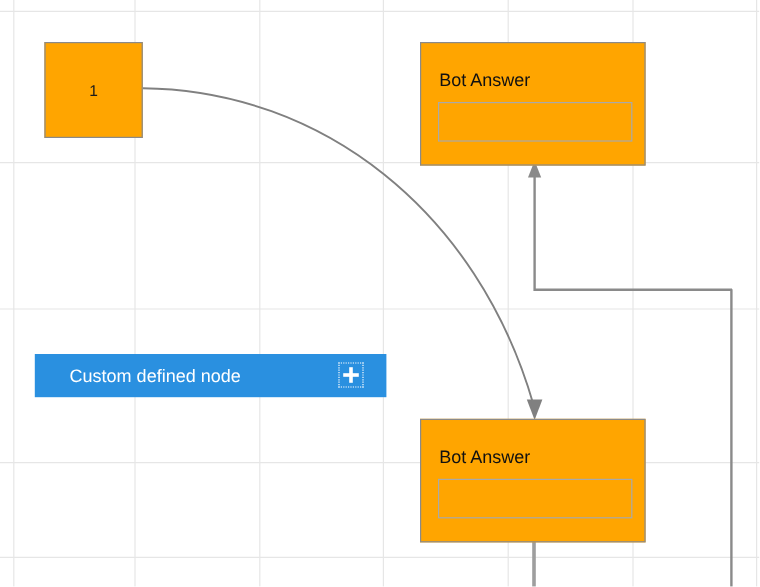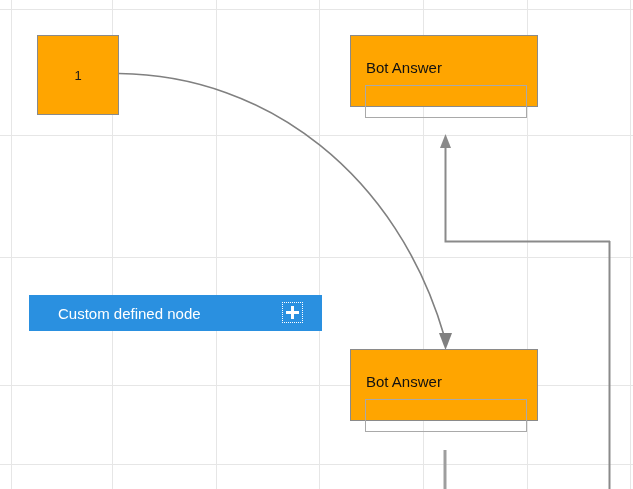--- a/index.html
+++ b/index.html
@@ -50,21 +50,21 @@
     align-items: center;
     justify-content: center;
   }
   .node-simple .node-num {
     font-size: 13px;
     color: #1a1a1a;
     line-height: 1;
   }
   .node-bot {
     width: 188px;
-    height: 72px;
+    height: 103px;
   }
   #bot-answer-top   { left: 350px; top: 35px; }
   #bot-answer-bottom{ left: 350px; top: 349px; }
   .node-bot .node-title {
     position: absolute;
     left: 15px;
     top: 24px;
     font-size: 15px;
     color: #111111;
     line-height: 1;

